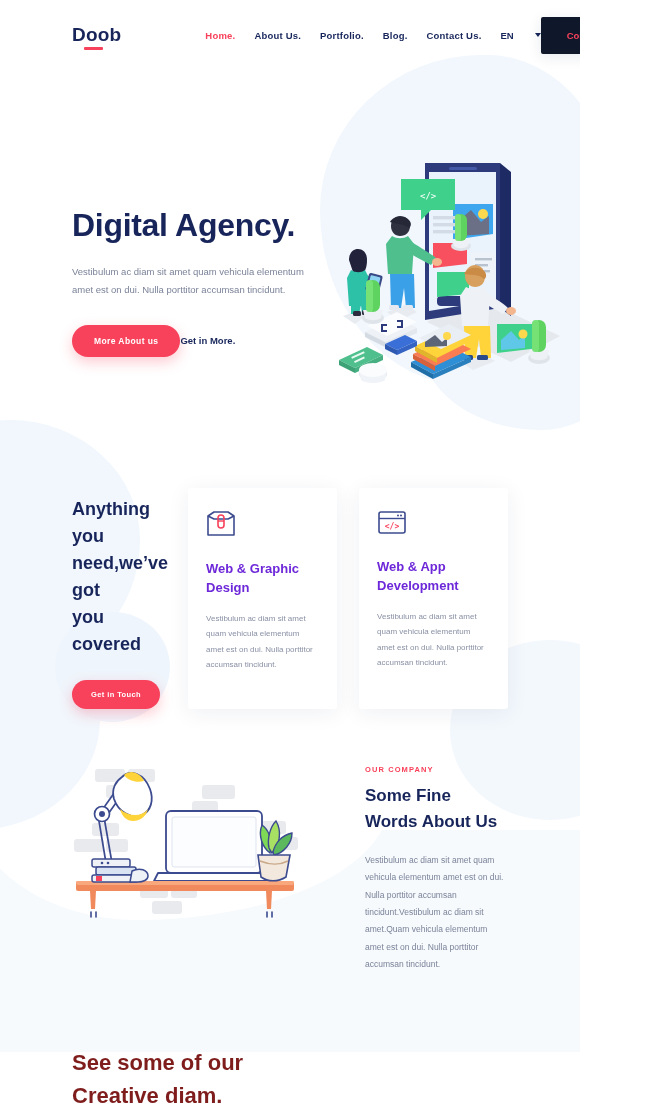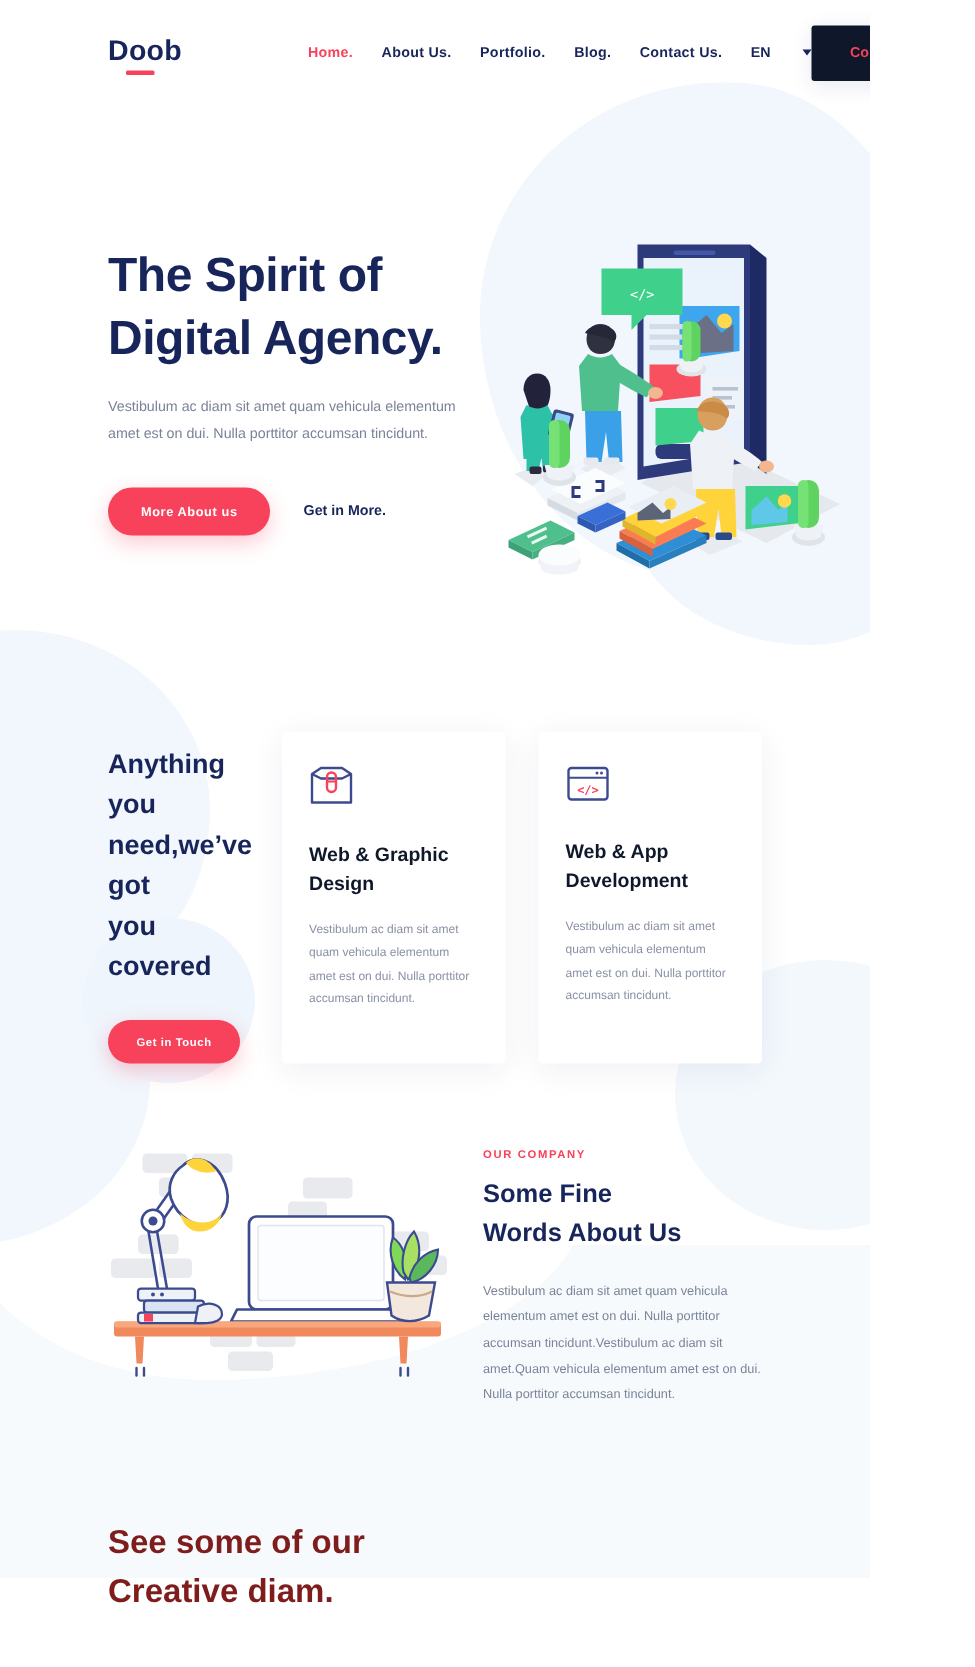--- a/index.html
+++ b/index.html
@@ -123,21 +123,21 @@
   .hero-copy { width: 300px; padding-top: 20px; }
   .hero-title {
     font-size: 32px; line-height: 1.32; font-weight: bold;
     color: #17255b; letter-spacing: -.3px;
   }
   .hero-sub {
     margin-top: 17px;
     font-size: 9.5px; line-height: 1.85; color: #7b8399;
     max-width: 245px;
   }
-  .hero-actions { margin-top: 26px; display: flex; align-items: center; gap: 22px; }
+  .hero-actions { margin-top: 26px; display: flex; align-items: center; }
   .btn-pill {
     background: #f8415a; color: #ffffff;
     font-size: 8.5px; font-weight: bold; letter-spacing: .4px;
     padding: 11px 22px; border: none; border-radius: 20px;
     cursor: pointer;
     box-shadow: 0 5px 14px rgba(248,65,90,.28);
     font-family: "Liberation Sans", sans-serif;
   }
   .link-plain {
     font-size: 9.5px; font-weight: bold; color: #17255b;
@@ -158,32 +158,33 @@
   .cards { display: flex; gap: 22px; margin-left: 8px; }
   .card {
     width: 149px; min-height: 184px;
     background: #ffffff;
     border-radius: 3px;
     box-shadow: 0 4px 22px rgba(23,37,91,.07);
     padding: 22px 18px 26px 18px;
   }
   .card-title {
     font-size: 13px; line-height: 1.45; font-weight: bold;
-    color: #0f172a; margin-top: 18px;
+    color: #6d28d9; margin-top: 18px;
   }
   .card-text {
     margin-top: 13px;
     font-size: 8px; line-height: 1.95; color: #8a91a5;
   }
 
   
   .about {
     position: relative; z-index: 3;
     display: flex; align-items: flex-start;
     padding: 38px 72px 0 72px;
+    gap: 43px;
   }
   .about-art { width: 250px; margin-left: -10px; padding-top: 8px; }
   .about-copy { width: 240px; padding-top: 18px; margin-left: 10px; }
   .eyebrow {
     font-size: 7.5px; font-weight: bold; letter-spacing: 1.1px;
     color: #f8415a; text-transform: uppercase;
   }
   .about-title {
     margin-top: 9px;
     font-size: 17px; line-height: 1.55; font-weight: bold; color: #17255b;
@@ -238,21 +239,21 @@
         <span class="caret"></span>
       </span>
     </nav>
 
     <button class="cta-nav">Contact Us</button>
   </header>
 
   <section class="hero">
     <div class="hero-copy">
       <h1 class="hero-title">
-        <span>The Spirit of</span><br>
+        <br>
         <span>Digital Agency.</span>
       </h1>
       <p class="hero-sub">Vestibulum ac diam sit amet quam vehicula elementum amet est on dui. Nulla porttitor accumsan tincidunt.</p>
       <div class="hero-actions">
         <button class="btn-pill">More About us</button>
         <span class="link-plain">Get in More.</span>
       </div>
     </div>
 
     <div class="hero-art">

